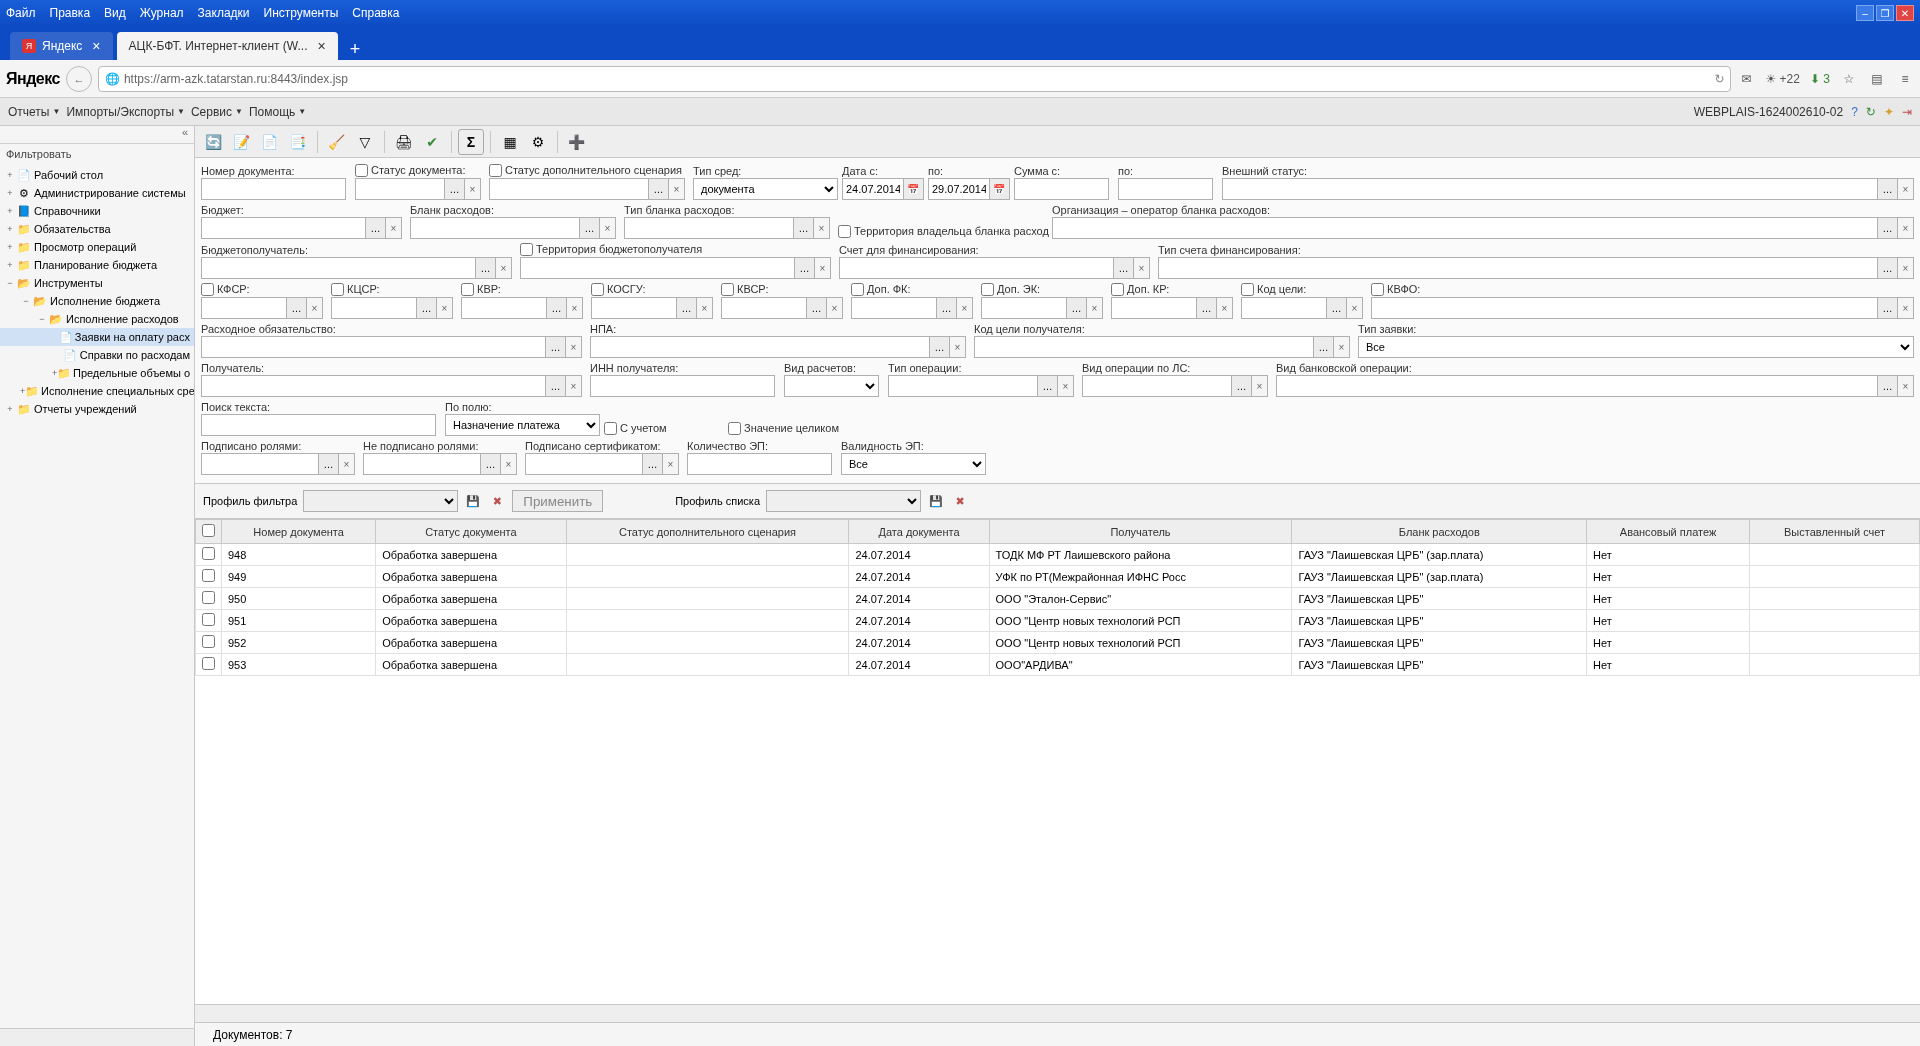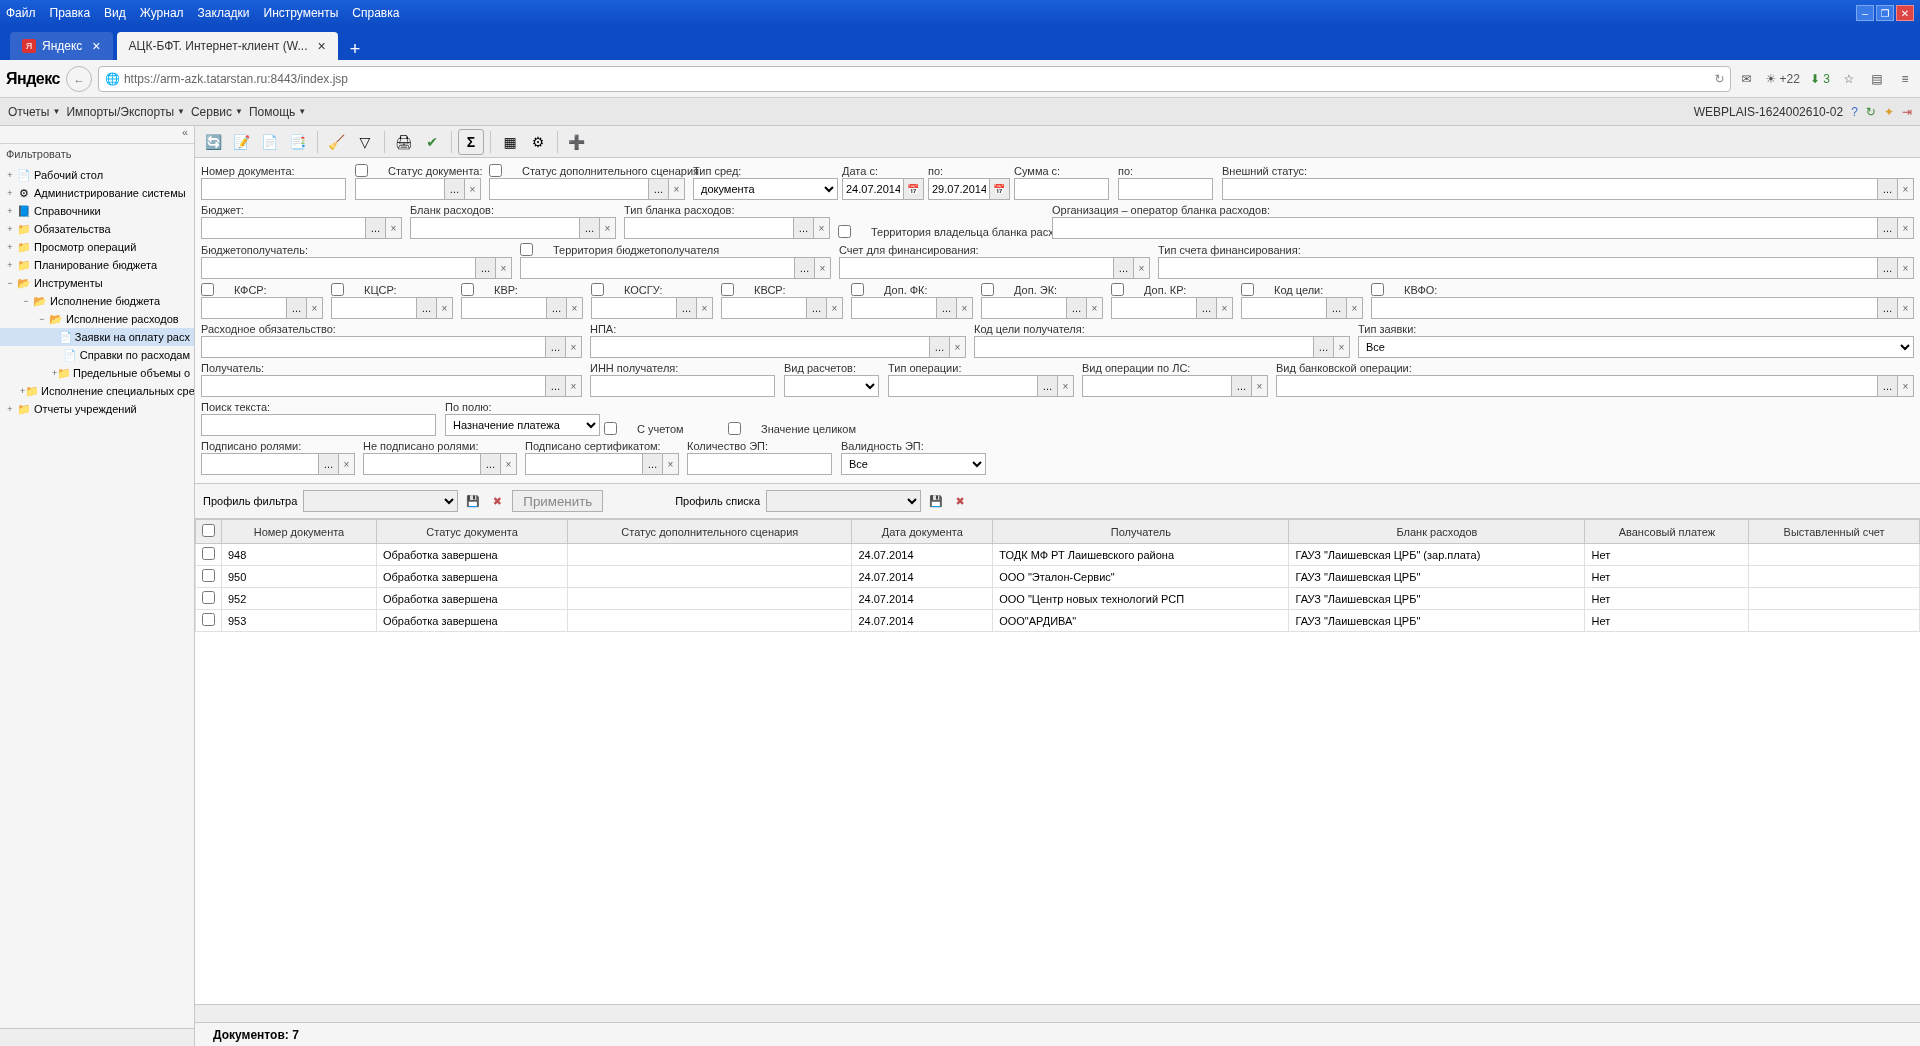--- a/index.html
+++ b/index.html
@@ -54,38 +54,38 @@
 .tb-sep { width:1px; height:22px; background:#c8c8c8; margin:0 4px; }
 
 .filters { padding:6px 6px 4px 6px; background:#fafafa; border-bottom:1px solid #c8c8c8; }
 .frow { display:flex; align-items:flex-end; gap:4px; margin-bottom:4px; }
 .fcell { display:flex; flex-direction:column; }
 .fcell label { font-size:11px; color:#333; margin-bottom:1px; white-space:nowrap; }
 .fcell .ctrl { display:flex; align-items:center; }
 .fcell input[type=text], .fcell select { height:22px; border:1px solid #b0b0b0; background:#fff; font-size:11px; padding:0 3px; }
 .lookup-btn { width:20px; height:22px; border:1px solid #b0b0b0; border-left:none; background:#ececec; display:flex; align-items:center; justify-content:center; font-size:10px; cursor:pointer; }
 .clear-btn { width:16px; height:22px; border:1px solid #b0b0b0; border-left:none; background:#f5f5f5; display:flex; align-items:center; justify-content:center; font-size:10px; color:#666; cursor:pointer; }
-.chk { display:flex; align-items:center; gap:20px; }
+.chk { display:flex; gap:3px; }
 .chk input { width:13px; height:13px; }
 
 .profile-row { display:flex; align-items:center; gap:6px; padding:6px 8px; border-bottom:1px solid #c8c8c8; background:#f5f5f5; }
 .profile-row select { height:22px; border:1px solid #b0b0b0; }
 .profile-row .icon-btn { width:18px; height:18px; cursor:pointer; display:inline-flex; align-items:center; justify-content:center; }
 .profile-row .apply-btn { height:22px; padding:0 10px; border:1px solid #b0b0b0; background:#eee; color:#888; }
 
 
 .grid-wrap { flex:1; overflow:auto; position:relative; }
 .grid { border-collapse:collapse; width:100%; font-size:11px; }
 .grid th { background:#eee; border:1px solid #c8c8c8; padding:4px 6px; font-weight:normal; color:#333; position:sticky; top:0; }
 .grid td { border:1px solid #e0e0e0; padding:3px 6px; white-space:nowrap; }
 .chk-col { width:24px; text-align:center; }
 
 .hscroll { height:18px; background:#eee; border-top:1px solid #c8c8c8; }
 .statusbar { height:24px; border-top:1px solid #c8c8c8; background:#f5f5f5; display:flex; align-items:center; padding:0 18px; font-size:12px; }
-.statusbar b { font-weight:bold; }
+.statusbar b { font-weight:normal; }
 
 .side-hscroll { height:18px; border-top:1px solid #c8c8c8; background:#eee; margin-top:auto; }
 </style>
 </head>
 <body>
 
 <div class="titlebar">
   <span class="menu-item">Файл</span>
   <span class="menu-item">Правка</span>
   <span class="menu-item">Вид</span>
@@ -705,25 +705,47 @@
               <td>Обработка завершена</td>
               <td></td>
               <td>24.07.2014</td>
               <td>ТОДК МФ РТ Лаишевского района</td>
               <td>ГАУЗ "Лаишевская ЦРБ" (зар.плата)</td>
               <td>Нет</td>
               <td></td>
             </tr>
             <tr>
               <td class="chk-col"><input type="checkbox" style=""></td>
+              <td>949</td>
+              <td>Обработка завершена</td>
+              <td></td>
+              <td>24.07.2014</td>
+              <td>УФК по РТ(Межрайонная ИФНС Росс</td>
+              <td>ГАУЗ "Лаишевская ЦРБ" (зар.плата)</td>
+              <td>Нет</td>
+              <td></td>
+            </tr>
+            <tr>
+              <td class="chk-col"><input type="checkbox" style=""></td>
               <td>950</td>
               <td>Обработка завершена</td>
               <td></td>
               <td>24.07.2014</td>
               <td>ООО "Эталон-Сервис"</td>
+              <td>ГАУЗ "Лаишевская ЦРБ"</td>
+              <td>Нет</td>
+              <td></td>
+            </tr>
+            <tr>
+              <td class="chk-col"><input type="checkbox" style=""></td>
+              <td>951</td>
+              <td>Обработка завершена</td>
+              <td></td>
+              <td>24.07.2014</td>
+              <td>ООО "Центр новых технологий РСП</td>
               <td>ГАУЗ "Лаишевская ЦРБ"</td>
               <td>Нет</td>
               <td></td>
             </tr>
             <tr>
               <td class="chk-col"><input type="checkbox" style=""></td>
               <td>952</td>
               <td>Обработка завершена</td>
               <td></td>
               <td>24.07.2014</td>

